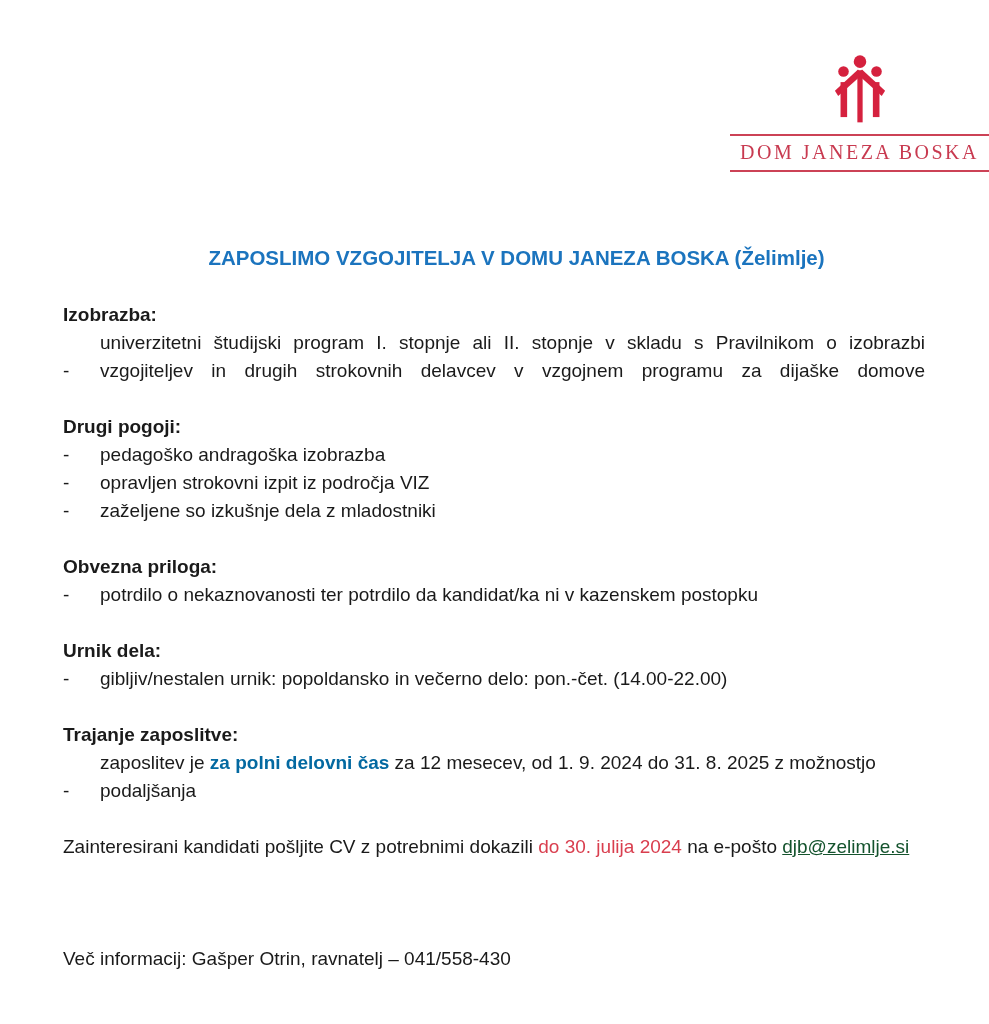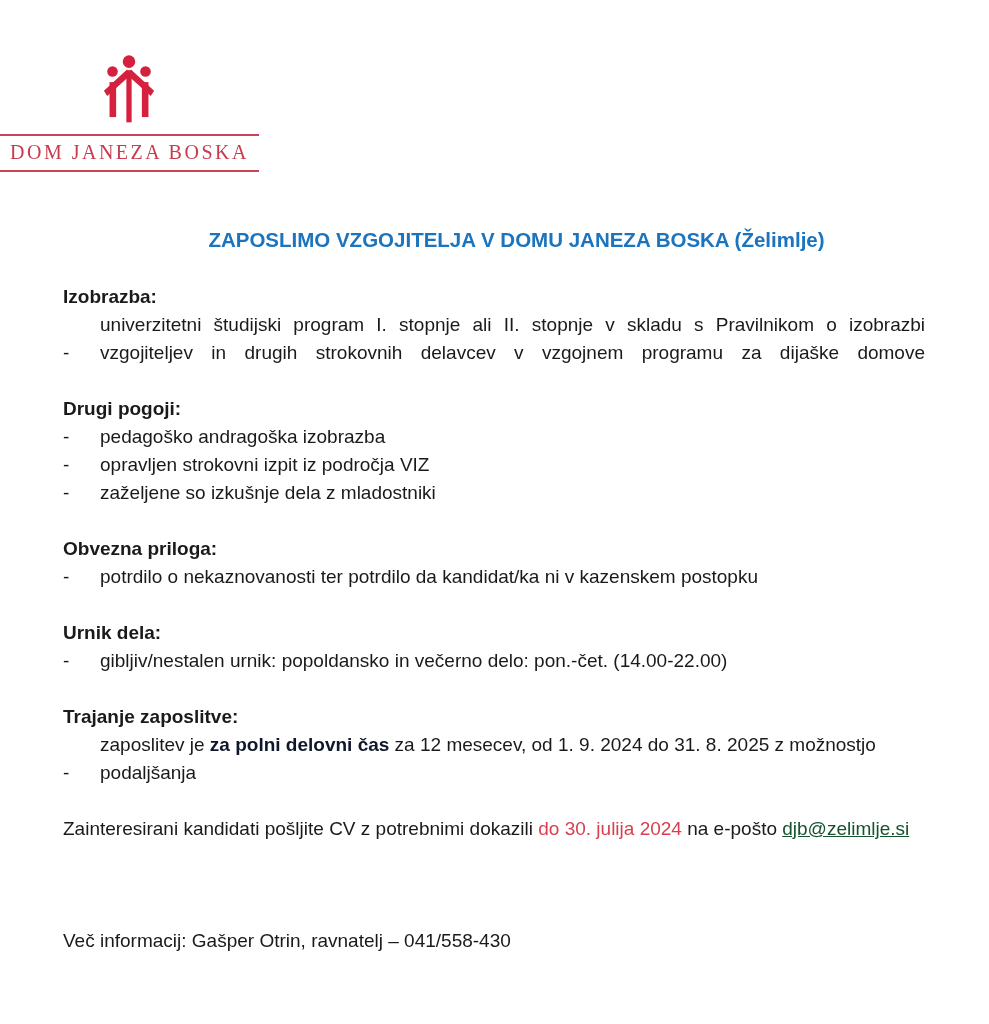--- a/index.html
+++ b/index.html
@@ -8,41 +8,41 @@
     width: 989px;
     height: 1024px;
     background: #ffffff;
     font-family: "Liberation Sans", sans-serif;
     color: #1a1a1a;
     overflow: hidden;
   }
   .page { width: 989px; height: 1024px; position: relative; }
 
   
-  .header { text-align: left; padding-top: 54px; }
+  .header { text-align: right; padding-top: 54px; }
   .logo-wrap { display: inline-block; }
   .logo-icon { display: block; margin: 0 auto 4px auto; }
   .logo-textblock {
     display: inline-block;
     border-top: 2px solid #cc4256;
     border-bottom: 2px solid #cc4256;
     padding: 5px 10px 6px 10px;
     min-width: 214px;
   }
   .logo-name {
     font-family: "Liberation Serif", serif;
     font-size: 20px;
     letter-spacing: 2.5px;
     color: #c83a50;
     white-space: nowrap;
   }
 
   
   .doc-title {
-    margin-top: 56px;
+    margin-top: 74px;
     text-align: center;
     font-size: 20.5px;
     font-weight: bold;
     color: #1b74be;
     padding-left: 44px;
   }
 
   
   .content {
     padding: 0 64px 0 63px;
@@ -54,21 +54,21 @@
     margin-top: 28px;
   }
   .section-heading.first { margin-top: 31px; }
   .bullet { display: flex; align-items: flex-end; }
   .bullet .dash { width: 37px; flex: 0 0 37px; }
   .bullet .dash::before { content: "-"; }
   .bullet .btext { flex: 1; }
   .justify-full { text-align: justify; text-align-last: justify; }
   .justify { text-align: justify; }
 
-  .hl-blue { color: #0f172a; font-weight: bold; }
+  .hl-blue { color: #0369a1; font-weight: bold; }
   .hl-red { color: #d93e4e; }
   a.email-link {
     color: #14532d;
     text-decoration: underline;
     cursor: pointer;
   }
 
   .closing { margin-top: 28px; }
   .footer-line { margin-top: 84px; }
 </style>

